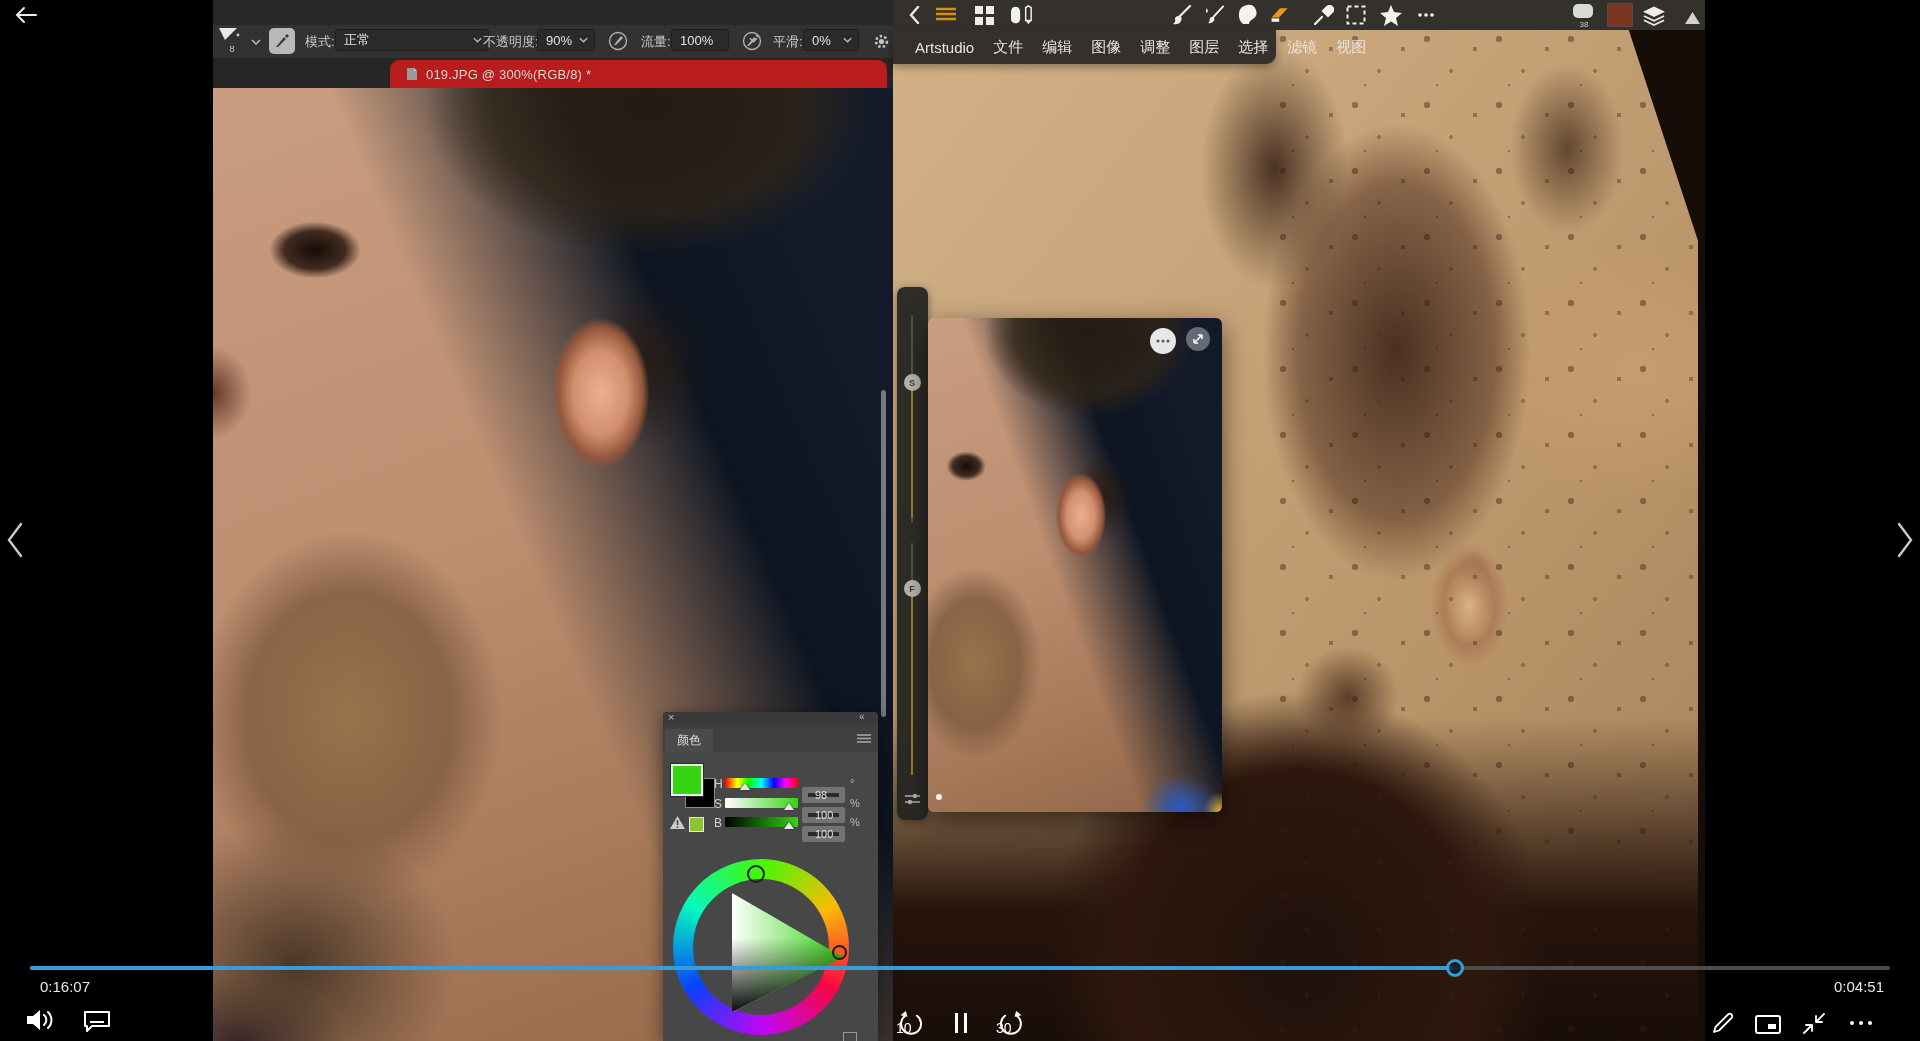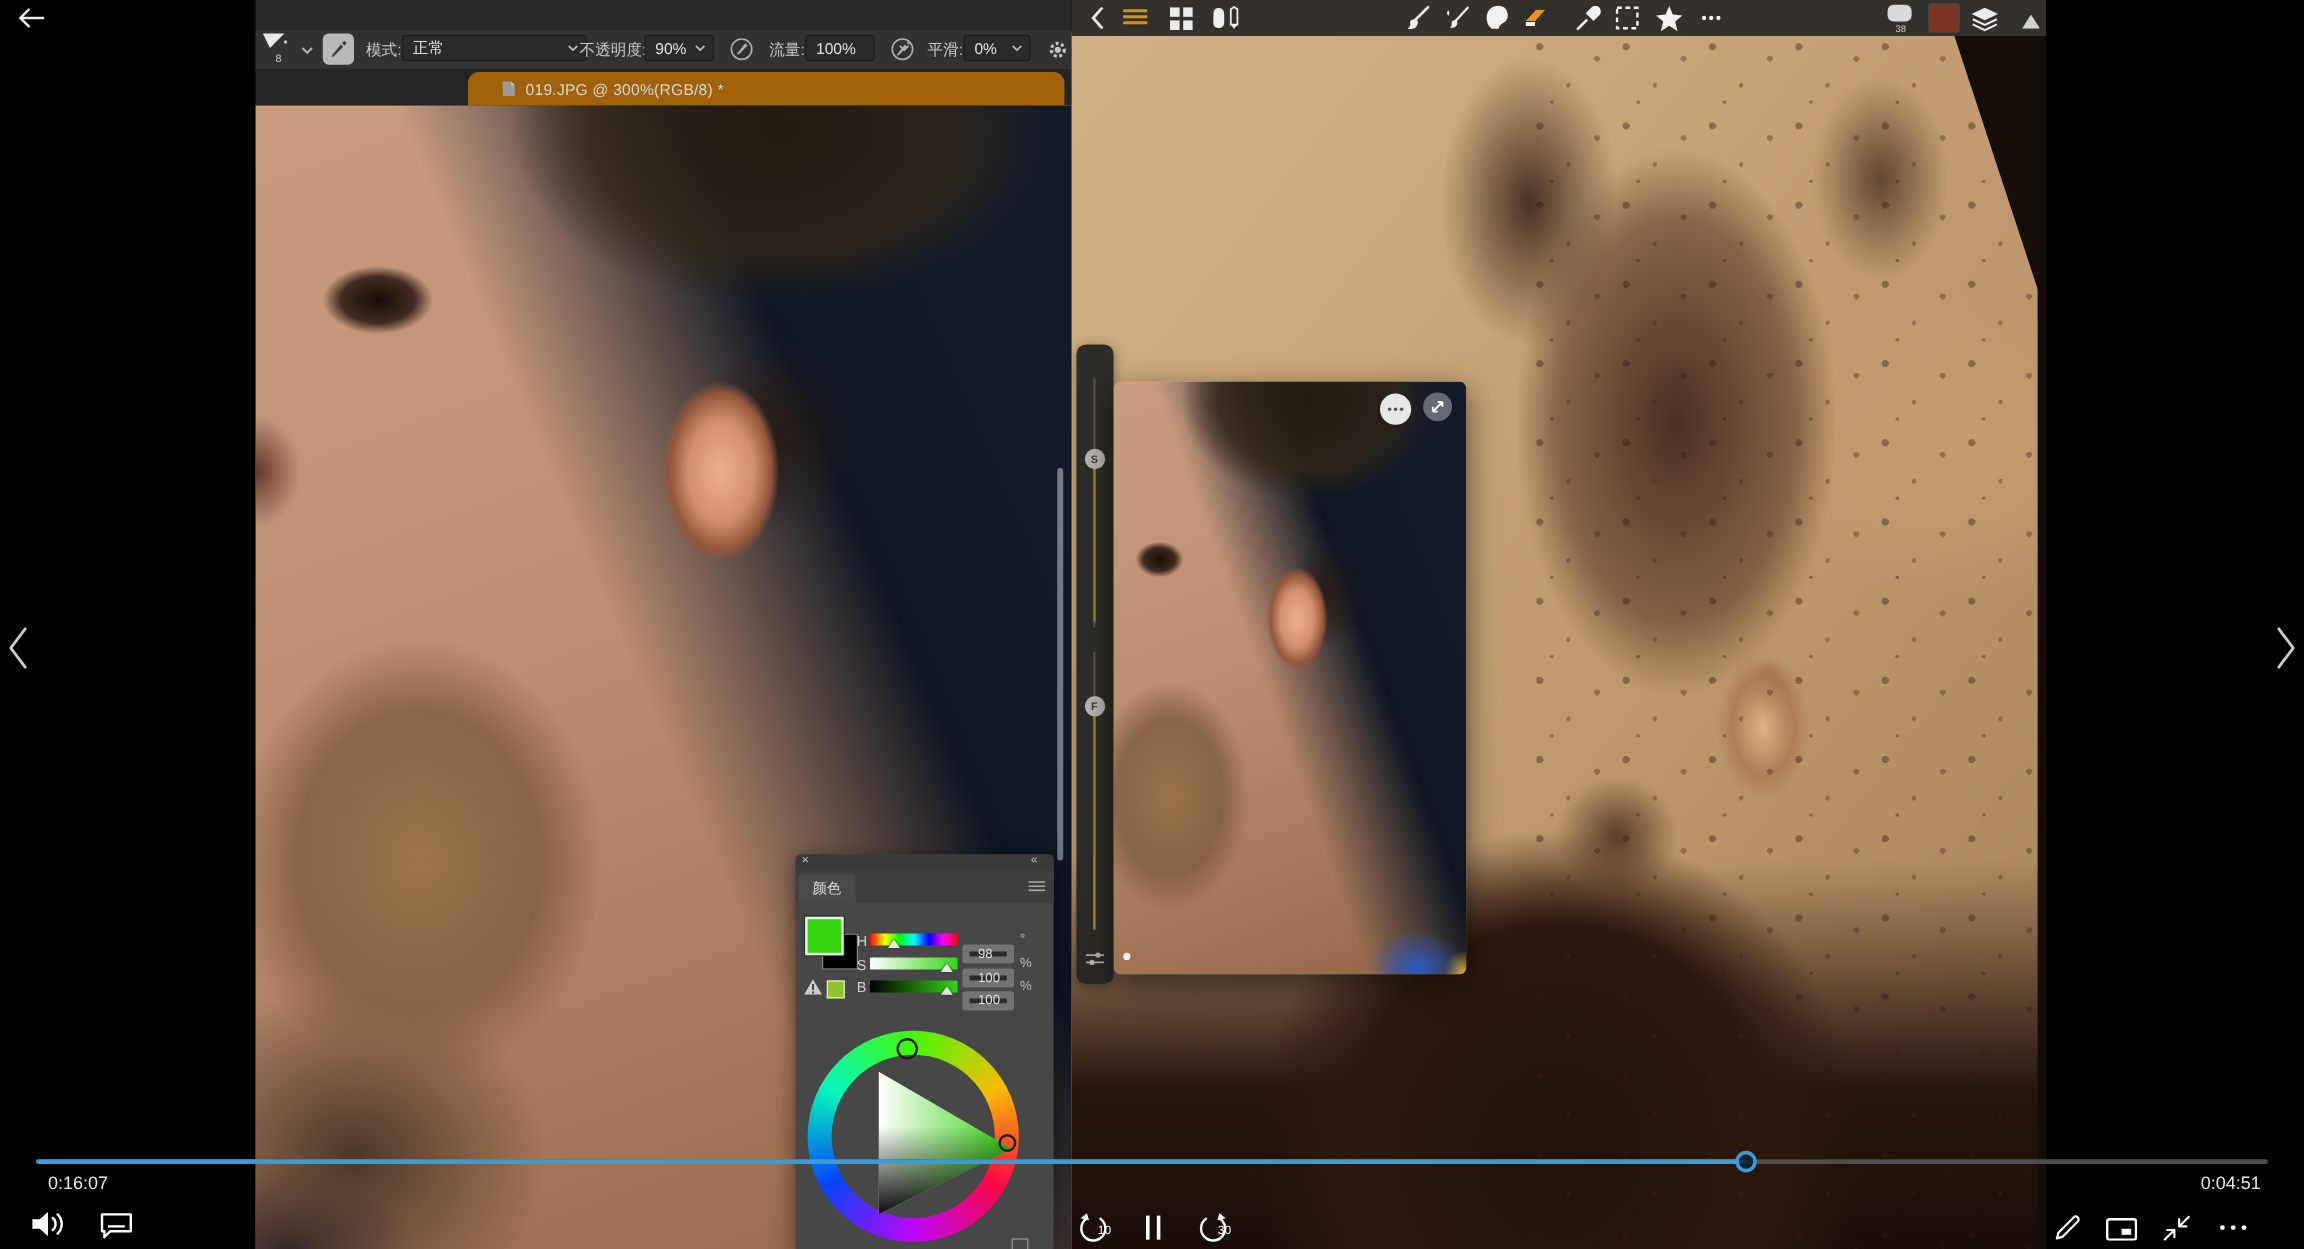--- a/index.html
+++ b/index.html
@@ -13,22 +13,22 @@
   #ps-topstrip{left:0;top:0;width:680px;height:25px;background:#282828;border-bottom:1px solid #1c1c1c;}
   #ps-optionsbar{left:0;top:25px;width:680px;height:33px;background:#323232;border-bottom:1px solid #161616;}
   .ps-label{position:absolute;top:8px;font-size:13px;color:#c9c9c9;white-space:nowrap;}
   .ps-dd{position:absolute;top:4px;height:22px;background:#2a2a2a;border:1px solid #1d1d1d;border-radius:3px;
          display:flex;align-items:center;justify-content:space-between;padding:0 6px 0 8px;box-sizing:border-box;}
   .ps-dd .val{font-size:13px;color:#e2e2e2;white-space:nowrap;}
   .chev{width:9px;height:6px;flex:0 0 auto;margin-left:6px;}
   .tool-sq{position:absolute;top:3px;width:26px;height:26px;background:#b9b9b9;border-radius:5px;
            display:flex;align-items:center;justify-content:center;}
   #ps-docbar{left:0;top:58px;width:680px;height:30px;background:#252526;}
-  #ps-doctab{left:177px;top:2px;width:497px;height:28px;background:#a16207;border-radius:9px 9px 0 0;
-             display:flex;align-items:center;padding-left:28px;box-sizing:border-box;gap:8px;}
+  #ps-doctab{left:177px;top:2px;width:497px;height:28px;background:#b91c1c;border-radius:9px 9px 0 0;
+             display:flex;align-items:center;padding-left:16px;box-sizing:border-box;gap:8px;}
   #ps-doctab .title-text{font-size:13px;color:#d6d6d6;letter-spacing:.2px;white-space:nowrap;}
   
   .face-photo{position:absolute;overflow:hidden;
     background:
       radial-gradient(ellipse 9% 4% at 15% 17%, #160c08 0%, rgba(42,24,16,.85) 50%, rgba(42,24,16,0) 75%),
       radial-gradient(ellipse 8% 7% at 0% 32%, rgba(90,45,32,.9) 0%, rgba(90,45,32,0) 70%),
       radial-gradient(ellipse 10% 11% at 57% 32%, #ecb08f 0%, #d18f6e 40%, #94573c 62%, rgba(148,87,60,0) 72%),
       radial-gradient(ellipse 14% 13% at 64% 29%, rgba(40,26,18,.85) 0%, rgba(40,26,18,0) 65%),
       radial-gradient(ellipse 30% 26% at 20% 66%, rgba(150,114,75,.95) 0%, rgba(122,88,58,.75) 50%, rgba(122,88,58,0) 75%),
       radial-gradient(ellipse 34% 22% at 12% 92%, rgba(70,52,36,.95) 0%, rgba(70,52,36,0) 70%),
@@ -121,21 +121,21 @@
                linear-gradient(to right, #ffffff 0%, #35d512 100%);}
   .ring-marker{position:absolute;border-radius:50%;border:2px solid #1d1d1d;background:transparent;}
 
   
   #timeline{left:30px;top:966px;width:1860px;height:4px;background:#4d4d4d;border-radius:2px;z-index:50;}
   #timeline-fill{position:absolute;left:0;top:0;height:4px;background:#3a9bd9;border-radius:2px;}
   #timeline-playhead{position:absolute;top:-7px;width:12px;height:12px;border-radius:50%;
     border:3px solid #3a9bd9;background:rgba(13,34,48,.9);margin-left:-9px;}
   .time-text{position:absolute;top:978px;font-size:15px;color:#e9e9e9;z-index:50;}
   .ctrl{position:absolute;z-index:50;display:flex;align-items:center;justify-content:center;}
-  .skip-num{position:absolute;left:0;right:0;top:10px;text-align:right;font-size:10px;color:#ffffff;}
+  .skip-num{position:absolute;left:0;right:0;top:10px;text-align:left;font-size:14px;color:#ffffff;}
 </style>
 </head>
 <body>
 
 <div id="stage">
 
   <div id="ps-region" class="abs">
     <div id="ps-topstrip" class="abs"></div>
 
     <div id="ps-optionsbar" class="abs">
@@ -306,20 +306,31 @@
           <path d="M1 14.5 L11.5 19.5 L22 14.5" stroke="#ececec" stroke-width="1.8" fill="none"></path>
           </svg>
       </div>
       <div class="bar-icon" style="left:788px;top:7px;">
         <svg width="15" height="12" viewBox="0 0 15 12">
           <path d="M7.5 0 L15 12 L0 12 Z" fill="#d2d2d2"></path>
           </svg>
       </div>
     </div>
 
+    <div id="art-menubar" class="abs">
+      <span class="menu-item">Artstudio</span>
+      <span class="menu-item">文件</span>
+      <span class="menu-item">编辑</span>
+      <span class="menu-item">图像</span>
+      <span class="menu-item">调整</span>
+      <span class="menu-item">图层</span>
+      <span class="menu-item">选择</span>
+      <span class="menu-item">滤镜</span>
+      <span class="menu-item">视图</span>
+    </div>
 
     <div id="art-sidebar" class="abs">
       <div class="vtrack" style="top:28px;height:208px;"></div>
       <div class="vfill" style="top:103px;height:128px;"></div>
       <div class="vhandle" style="top:87px;">
         <span>S</span>
         </div>
       <div class="vtrack" style="top:256px;height:232px;"></div>
       <div class="vfill" style="top:309px;height:179px;"></div>
       <div class="vhandle" style="top:293px;">

